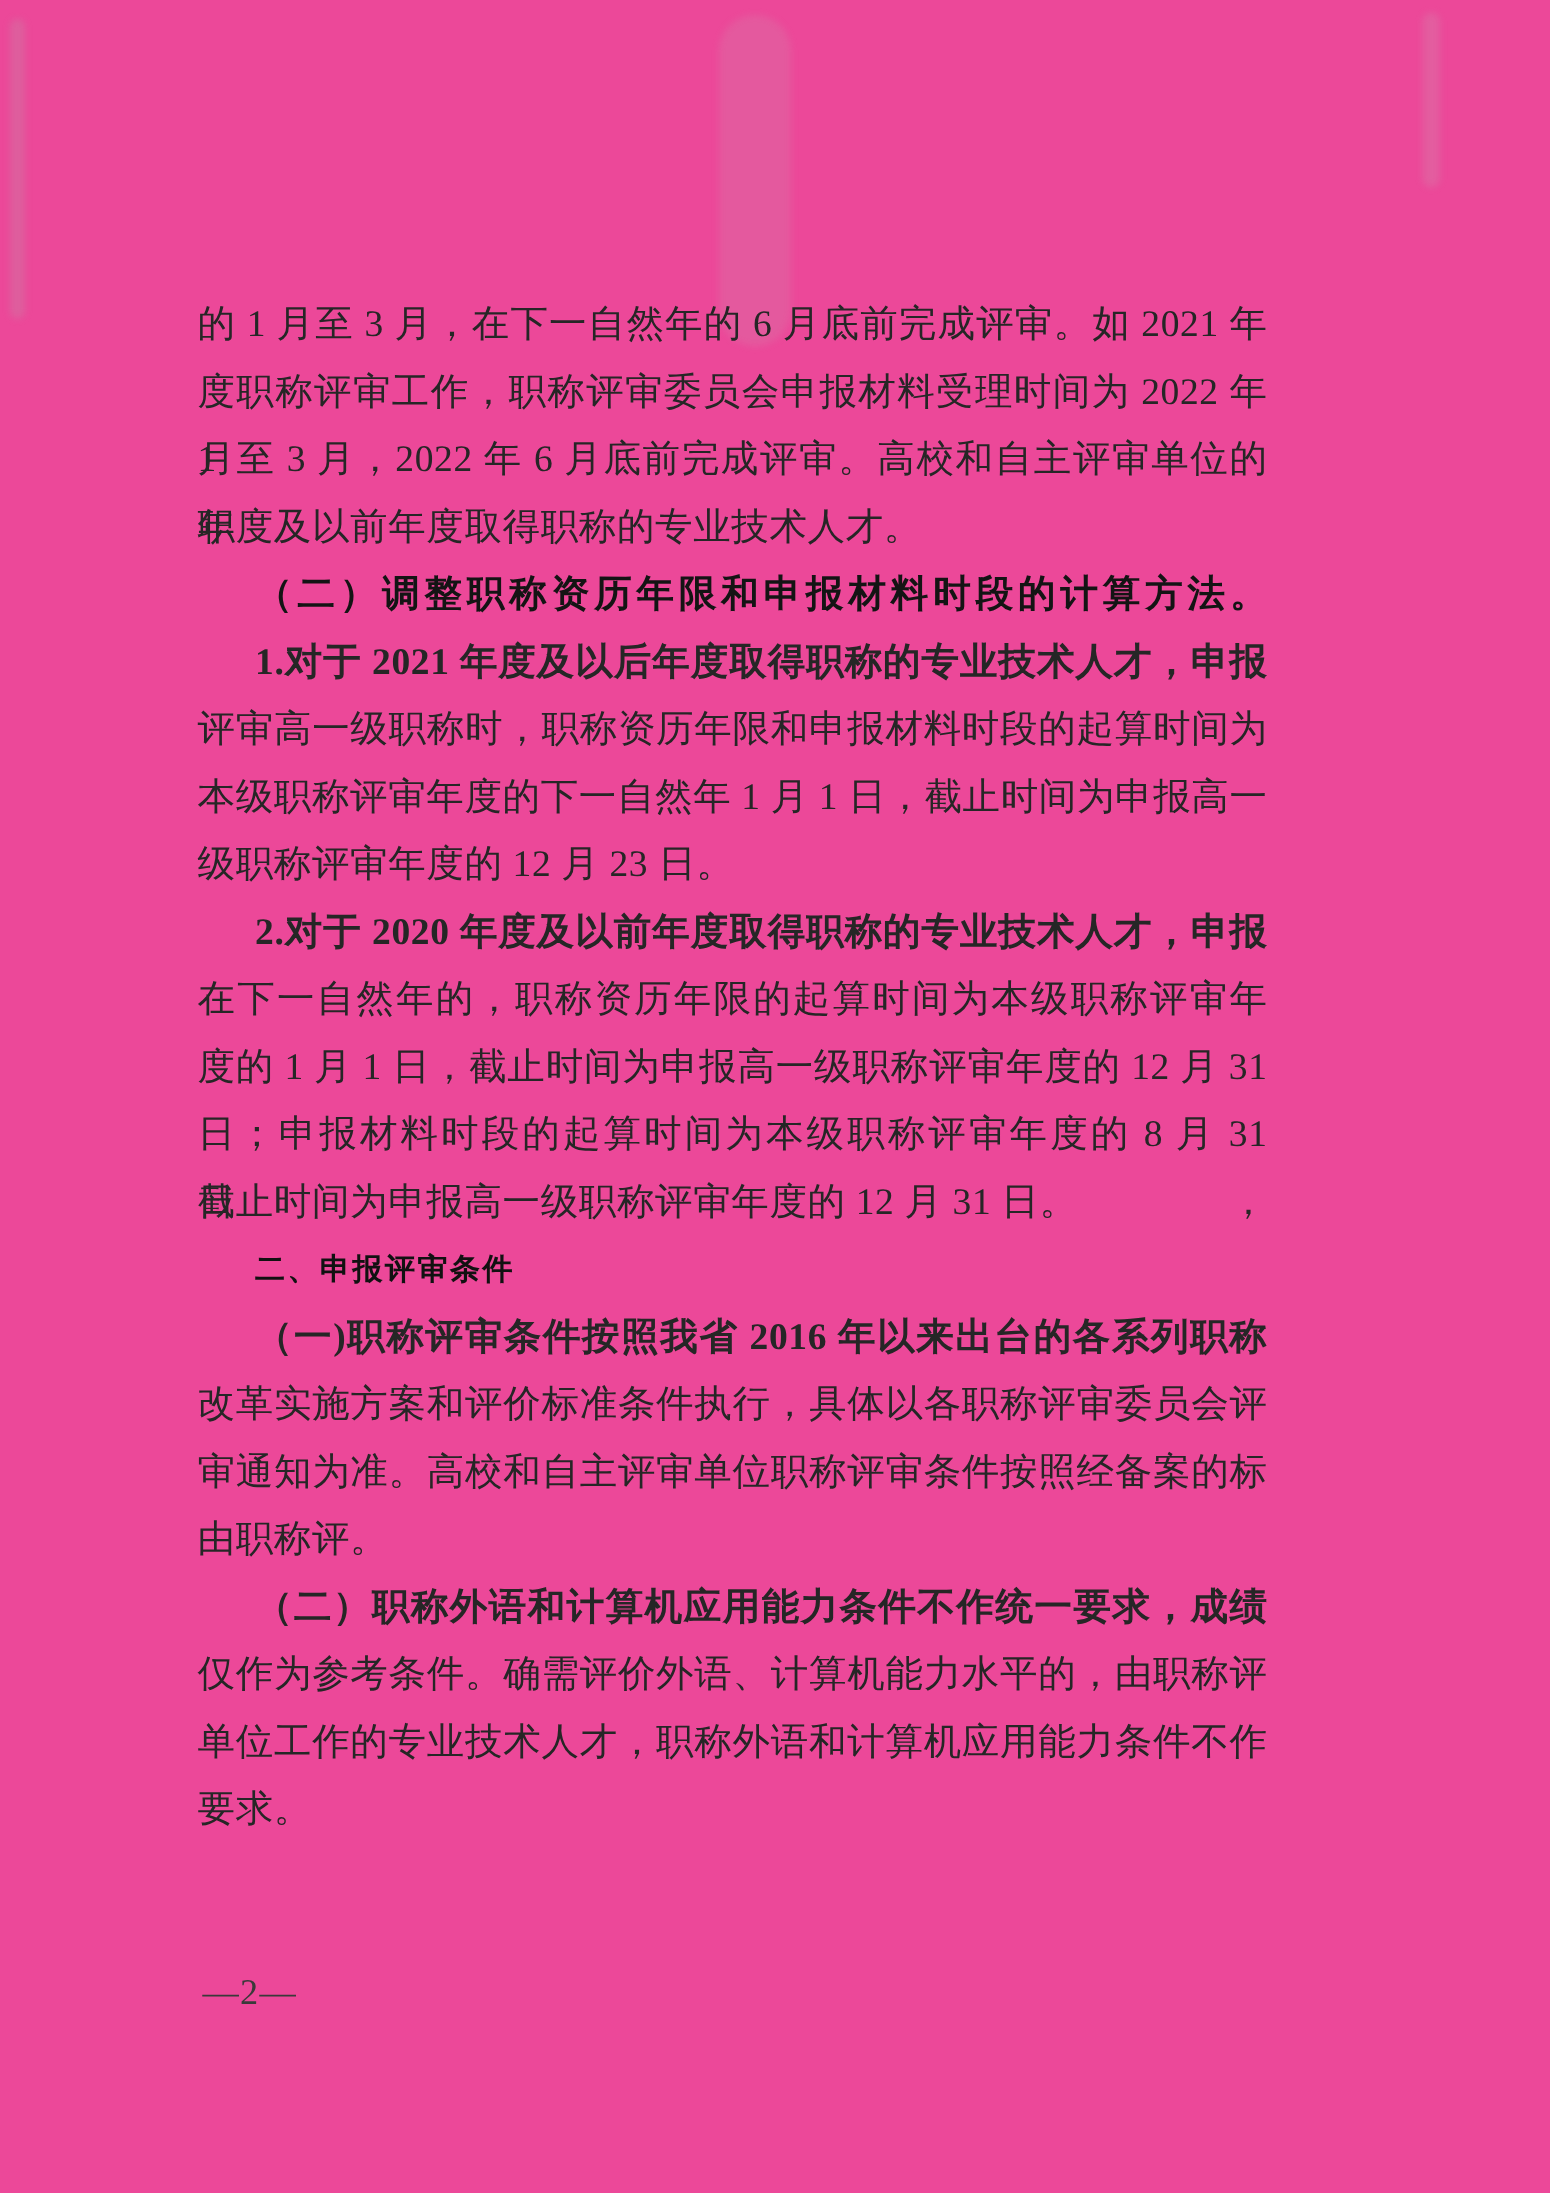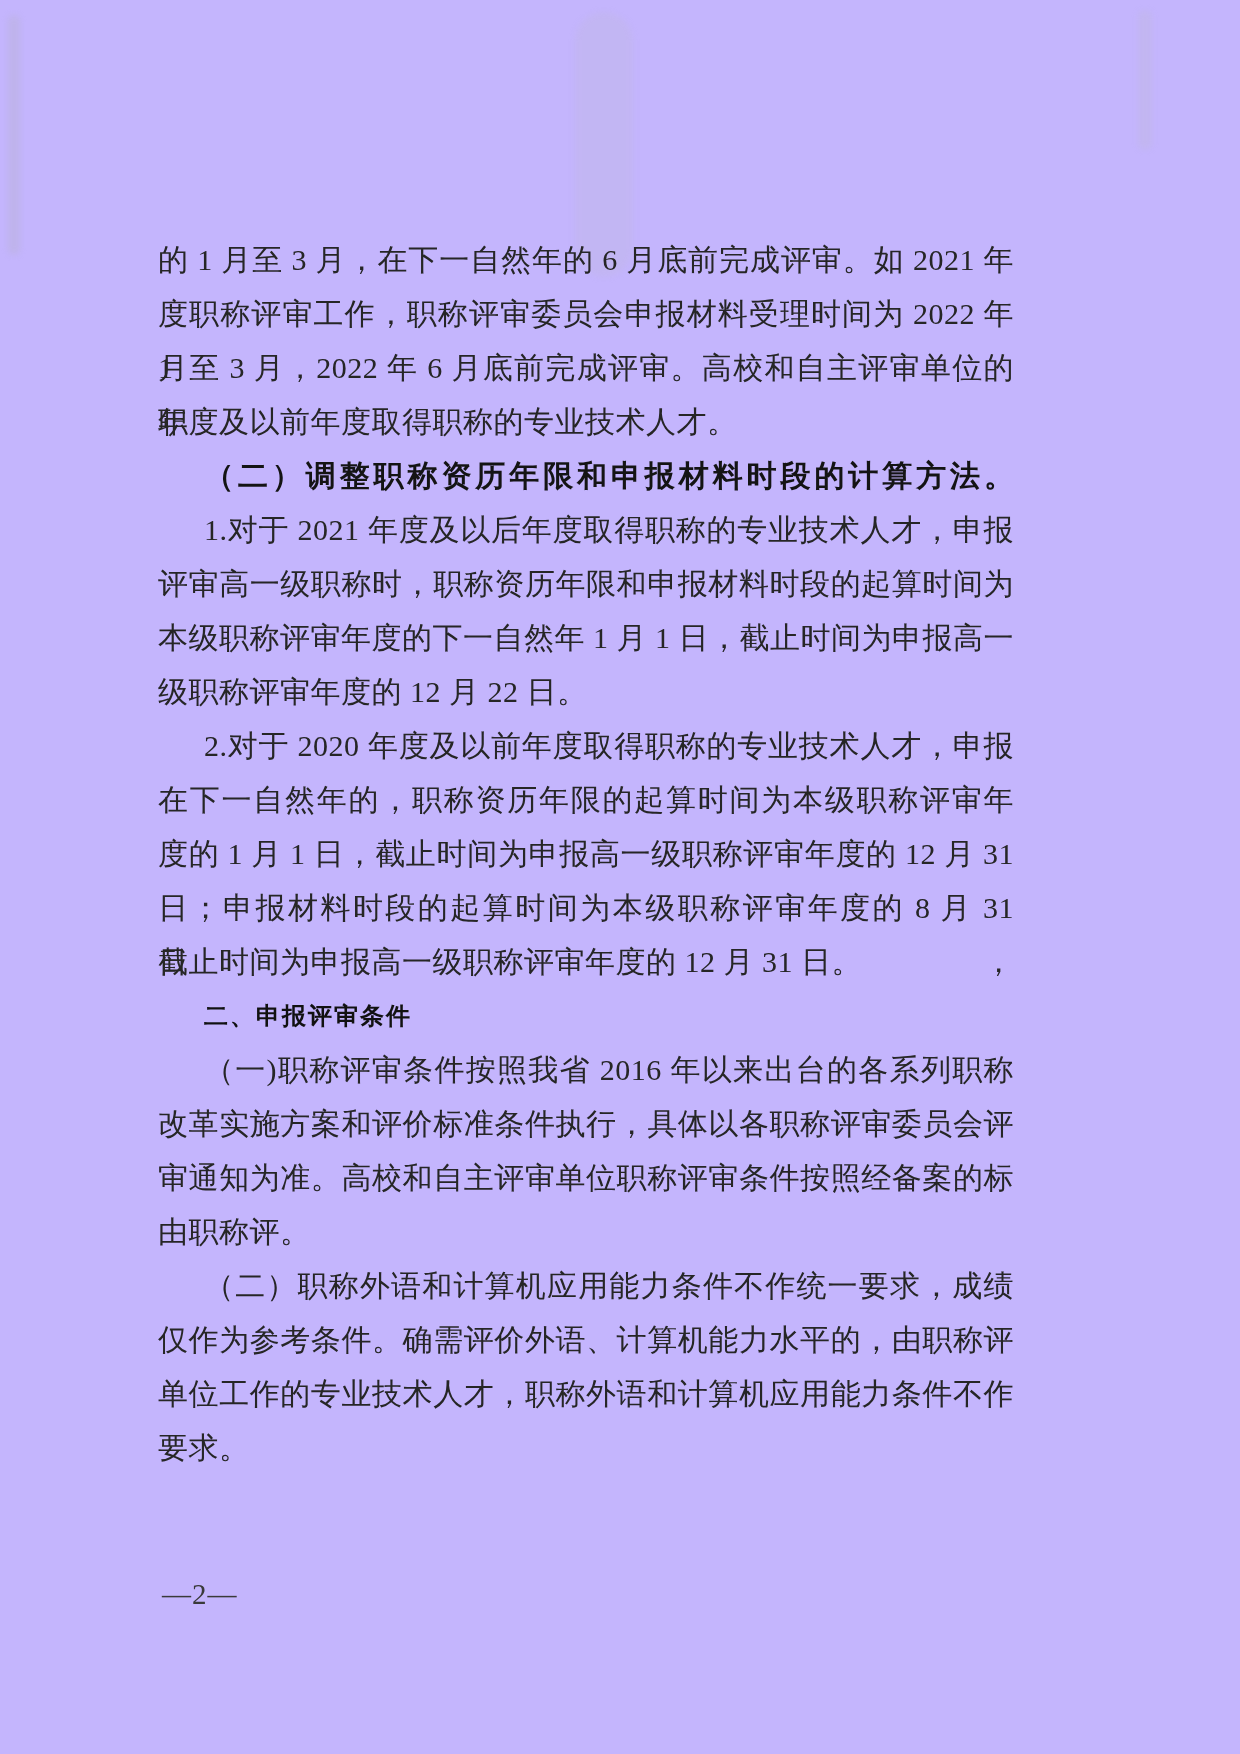--- a/index.html
+++ b/index.html
@@ -5,21 +5,21 @@
   html, body {
     margin: 0;
     padding: 0;
     background: #e6e6e6;
   }
   .page {
     position: relative;
     width: 1240px;
     height: 1754px;
     margin: 0 auto;
-    background: #c4b5fd;
+    background: #ec4899;
     overflow: hidden;
     font-family: "Liberation Serif", "DejaVu Serif", serif;
     color: #262626;
   }
   .doc-body {
     position: absolute;
     left: 158px;
     top: 233px;
     width: 856px;
     font-size: 30px;
@@ -30,20 +30,21 @@
     white-space: nowrap;
     letter-spacing: 0.5px;
   }
   .line.full {
     white-space: normal;
     text-align: justify;
     text-align-last: justify;
   }
   .line.indent {
     padding-left: 46px;
+    font-weight: bold;
   }
   .line.bold {
     font-weight: bold;
     color: #141414;
     letter-spacing: 0px;
   }
   .line.heading2 {
     font-family: "Liberation Sans", "DejaVu Sans", sans-serif;
     font-weight: bold;
     font-size: 24px;
@@ -92,21 +93,21 @@
 
   <div class="doc-body">
     <div class="line full">的 1 月至 3 月，在下一自然年的 6 月底前完成评审。如 2021 年</div>
     <div class="line full">度职称评审工作，职称评审委员会申报材料受理时间为 2022 年 1</div>
     <div class="line full">月至 3 月，2022 年 6 月底前完成评审。高校和自主评审单位的职</div>
     <div class="line">年度及以前年度取得职称的专业技术人才。</div>
     <div class="line indent bold full">（二）调整职称资历年限和申报材料时段的计算方法。</div>
     <div class="line indent full">1.对于 2021 年度及以后年度取得职称的专业技术人才，申报</div>
     <div class="line full">评审高一级职称时，职称资历年限和申报材料时段的起算时间为</div>
     <div class="line full">本级职称评审年度的下一自然年 1 月 1 日，截止时间为申报高一</div>
-    <div class="line">级职称评审年度的 12 月 22 日。</div>
+    <div class="line">级职称评审年度的 12 月 23 日。</div>
     <div class="line indent full">2.对于 2020 年度及以前年度取得职称的专业技术人才，申报</div>
     <div class="line full">在下一自然年的，职称资历年限的起算时间为本级职称评审年</div>
     <div class="line full">度的 1 月 1 日，截止时间为申报高一级职称评审年度的 12 月 31</div>
     <div class="line full">日；申报材料时段的起算时间为本级职称评审年度的 8 月 31 日，</div>
     <div class="line">截止时间为申报高一级职称评审年度的 12 月 31 日。</div>
     <div class="line indent heading2">二、申报评审条件</div>
     <div class="line indent full">（一)职称评审条件按照我省 2016 年以来出台的各系列职称</div>
     <div class="line full">改革实施方案和评价标准条件执行，具体以各职称评审委员会评</div>
     <div class="line full">审通知为准。高校和自主评审单位职称评审条件按照经备案的标</div>
     <div class="line">由职称评。</div>

